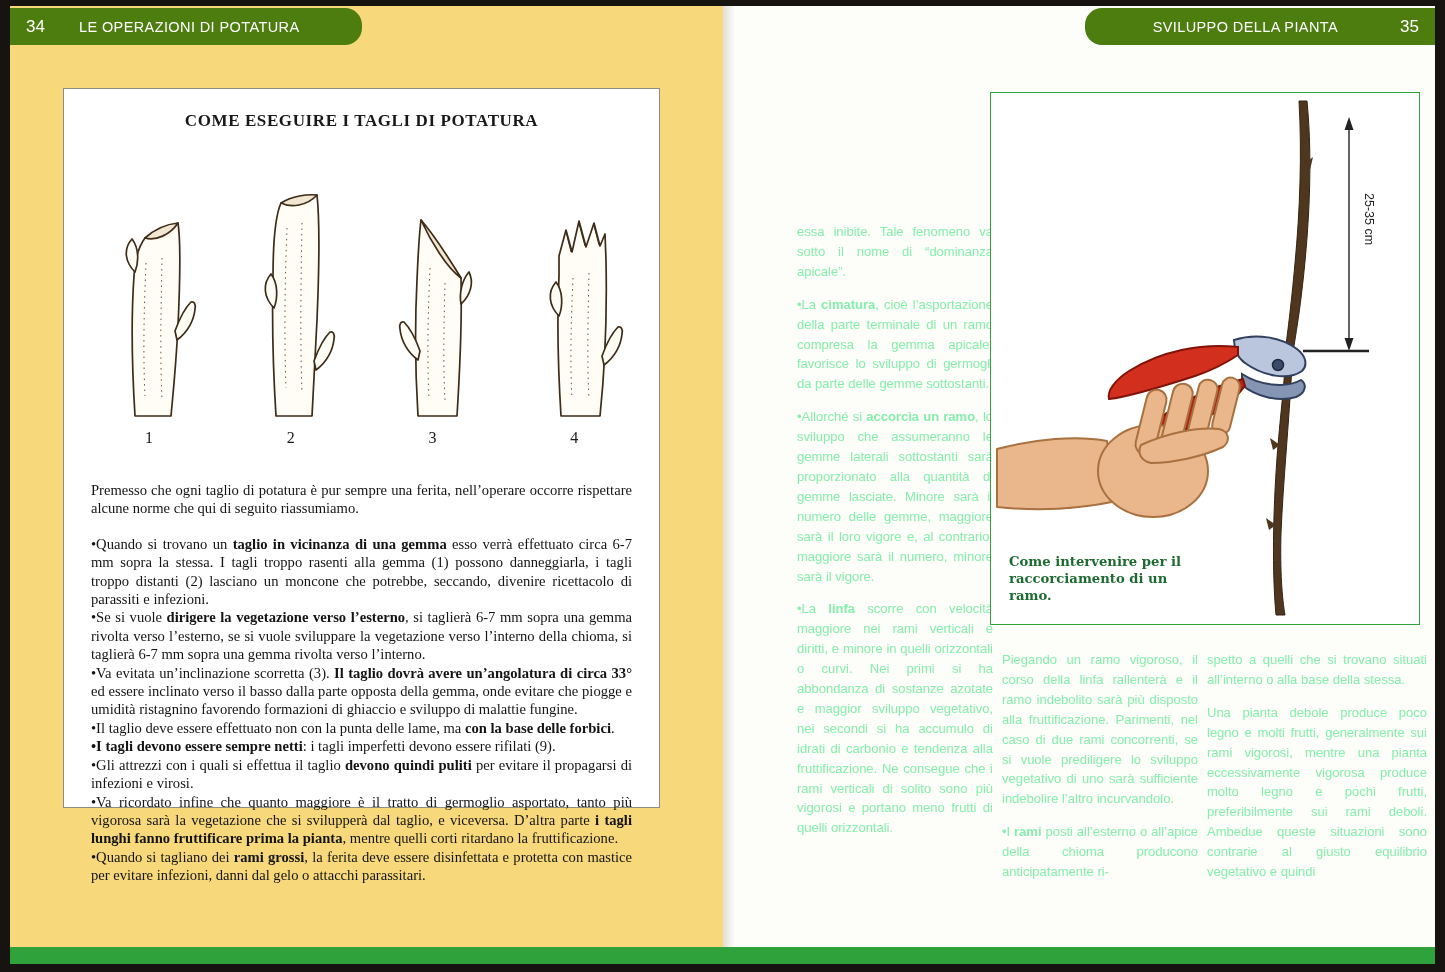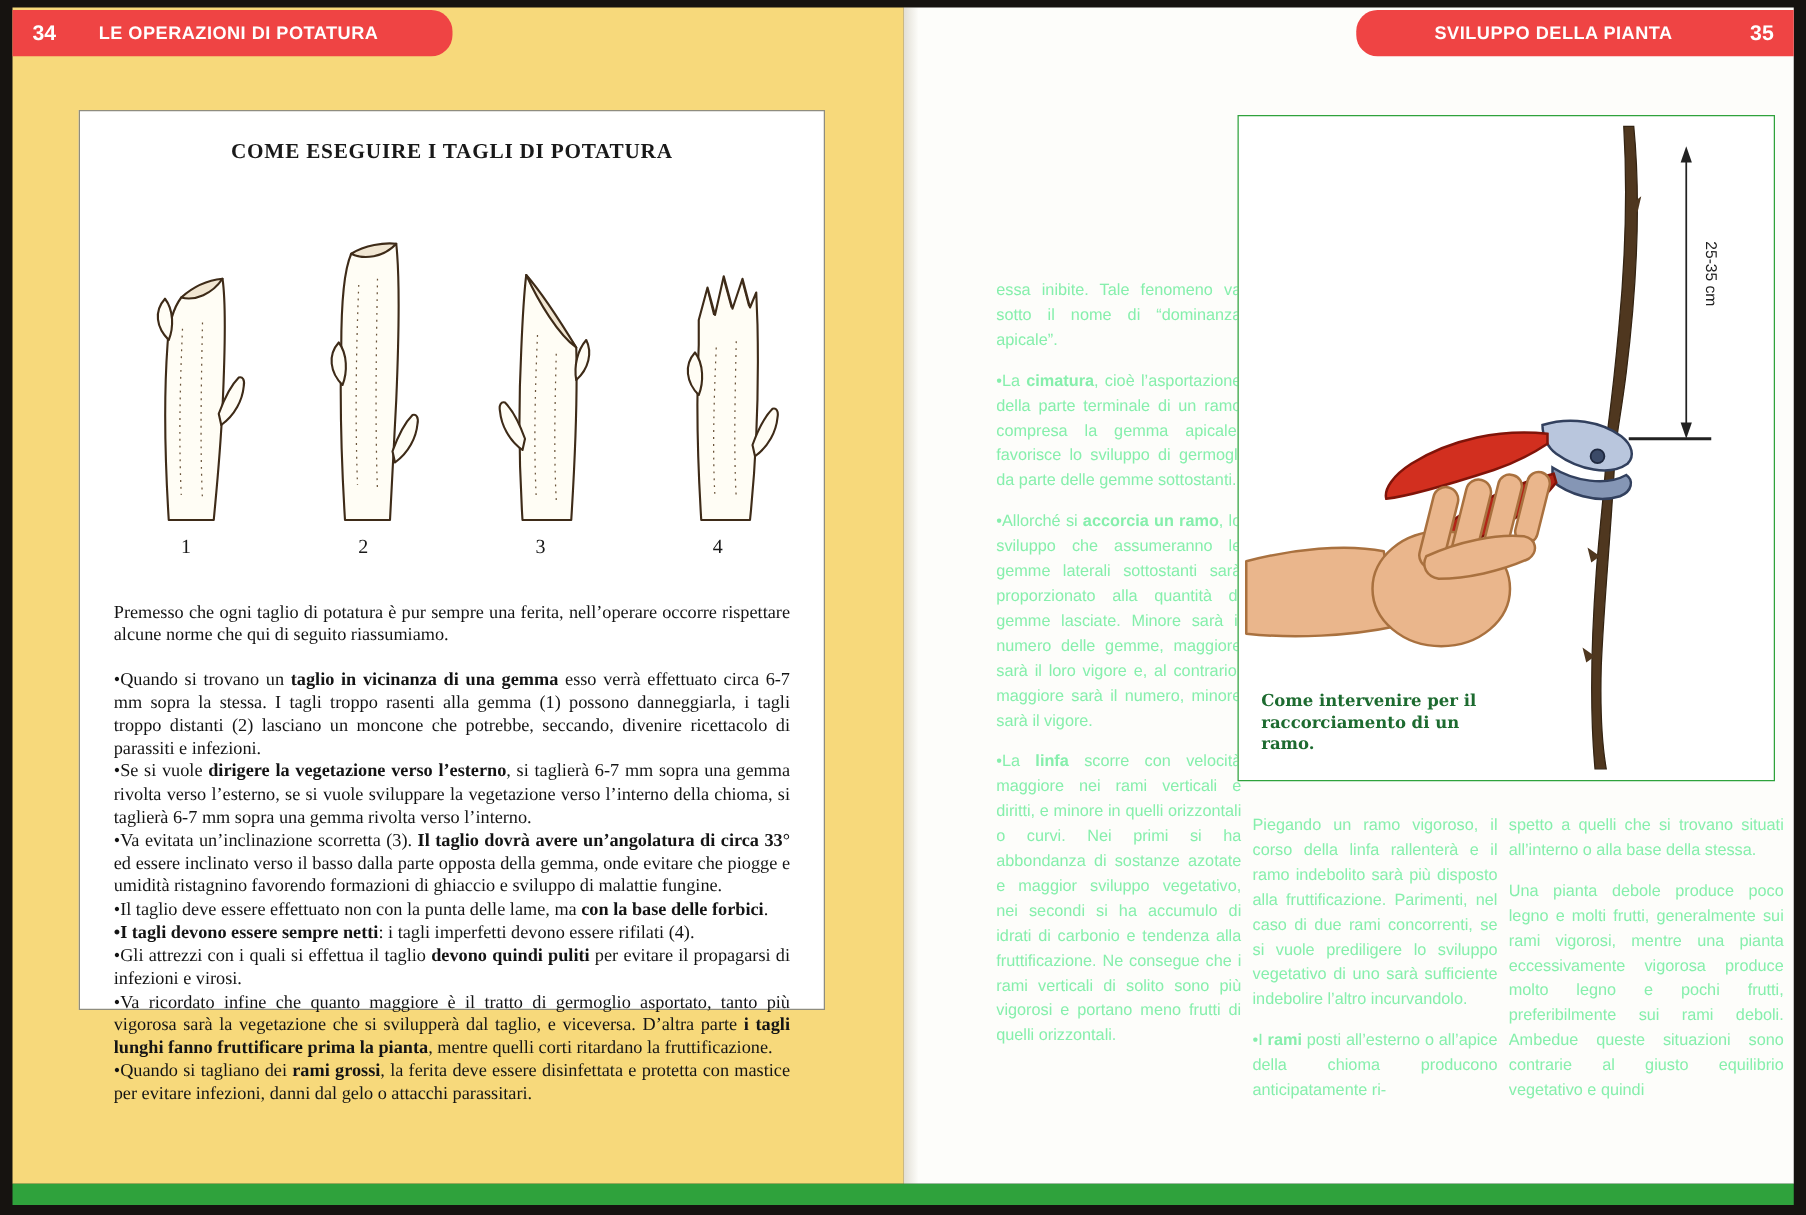--- a/index.html
+++ b/index.html
@@ -5,22 +5,22 @@
   html,body{margin:0;padding:0;}
   body{
     width:1445px;height:972px;position:relative;overflow:hidden;
     background:#161310;font-family:"Liberation Serif",serif;
   }
   .page{position:absolute;top:6px;height:941px;}
   .page-left{left:10px;width:713px;background:#f7d97b;}
   .page-right{left:723px;width:712px;background:#fdfdfa;}
   .spine{position:absolute;left:723px;top:6px;width:14px;height:941px;
     background:linear-gradient(90deg,rgba(80,60,15,0.16),rgba(80,60,15,0) 85%);}
-  .header{position:absolute;top:8px;height:37px;background:#ef4444;color:#fff;
-    display:flex;align-items:center;font-family:"Liberation Sans",sans-serif;font-weight:bold;text-align:center;}
+  .header{position:absolute;top:8px;height:37px;background:#4d7c0f;color:#fff;
+    display:flex;align-items:center;font-family:"Liberation Sans",sans-serif;font-weight:normal;text-align:center;}
   .header-left{left:10px;width:352px;border-radius:0 17px 17px 0;}
   .header-right{left:1085px;width:350px;border-radius:17px 0 0 17px;justify-content:flex-end;}
   .pnum{font-size:17px;}
   .header-left .pnum{margin-left:16px;}
   .header-right .pnum{margin-right:16px;margin-left:32px;}
   .htitle{font-size:14.5px;letter-spacing:0.4px;}
   .header-left .htitle{margin-left:34px;}
   .header-right .htitle{margin-right:30px;}
   .bottom-bar{position:absolute;left:10px;top:947px;width:1425px;height:17px;background:#2fa23c;}
 
@@ -134,21 +134,21 @@
       </div>
     </div>
 
     <div class="box-text">
       <p class="intro">Premesso che ogni taglio di potatura è pur sempre una ferita, nell’operare occorre rispettare alcune norme che qui di seguito riassumiamo.</p>
       <div class="bullets">
         <p><span>•Quando si trovano un </span><span class="b">taglio in vicinanza di una gemma</span><span> esso verrà effettuato circa 6-7 mm sopra la stessa. I tagli troppo rasenti alla gemma (1) possono danneggiarla, i tagli troppo distanti (2) lasciano un moncone che potrebbe, seccando, divenire ricettacolo di parassiti e infezioni.</span></p>
         <p><span>•Se si vuole </span><span class="b">dirigere la vegetazione verso l’esterno</span><span>, si taglierà 6-7 mm sopra una gemma rivolta verso l’esterno, se si vuole sviluppare la vegetazione verso l’interno della chioma, si taglierà 6-7 mm sopra una gemma rivolta verso l’interno.</span></p>
         <p><span>•Va evitata un’inclinazione scorretta (3). </span><span class="b">Il taglio dovrà avere un’angolatura di circa 33°</span><span> ed essere inclinato verso il basso dalla parte opposta della gemma, onde evitare che piogge e umidità ristagnino favorendo formazioni di ghiaccio e sviluppo di malattie fungine.</span></p>
         <p><span>•Il taglio deve essere effettuato non con la punta delle lame, ma </span><span class="b">con la base delle forbici</span><span>.</span></p>
-        <p><span class="b">•I tagli devono essere sempre netti</span><span>: i tagli imperfetti devono essere rifilati (4).</span></p>
+        <p><span class="b">•I tagli devono essere sempre netti</span><span>: i tagli imperfetti devono essere rifilati (9).</span></p>
         <p><span>•Gli attrezzi con i quali si effettua il taglio </span><span class="b">devono quindi puliti</span><span> per evitare il propagarsi di infezioni e virosi.</span></p>
         <p><span>•Va ricordato infine che quanto maggiore è il tratto di germoglio asportato, tanto più vigorosa sarà la vegetazione che si svilupperà dal taglio, e viceversa. D’altra parte </span><span class="b">i tagli lunghi fanno fruttificare prima la pianta</span><span>, mentre quelli corti ritardano la fruttificazione.</span></p>
         <p><span>•Quando si tagliano dei </span><span class="b">rami grossi</span><span>, la ferita deve essere disinfettata e protetta con mastice per evitare infezioni, danni dal gelo o attacchi parassitari.</span></p>
       </div>
     </div>
   </div>
 
   <div class="col col1">
     <p><span>essa inibite. Tale fenomeno va sotto il nome di “dominanza apicale”.</span></p>
     <p><span>•La </span><span class="b">cimatura</span><span>, cioè l’asportazione della parte terminale di un ramo compresa la gemma apicale, favorisce lo sviluppo di germogli da parte delle gemme sottostanti.</span></p>

